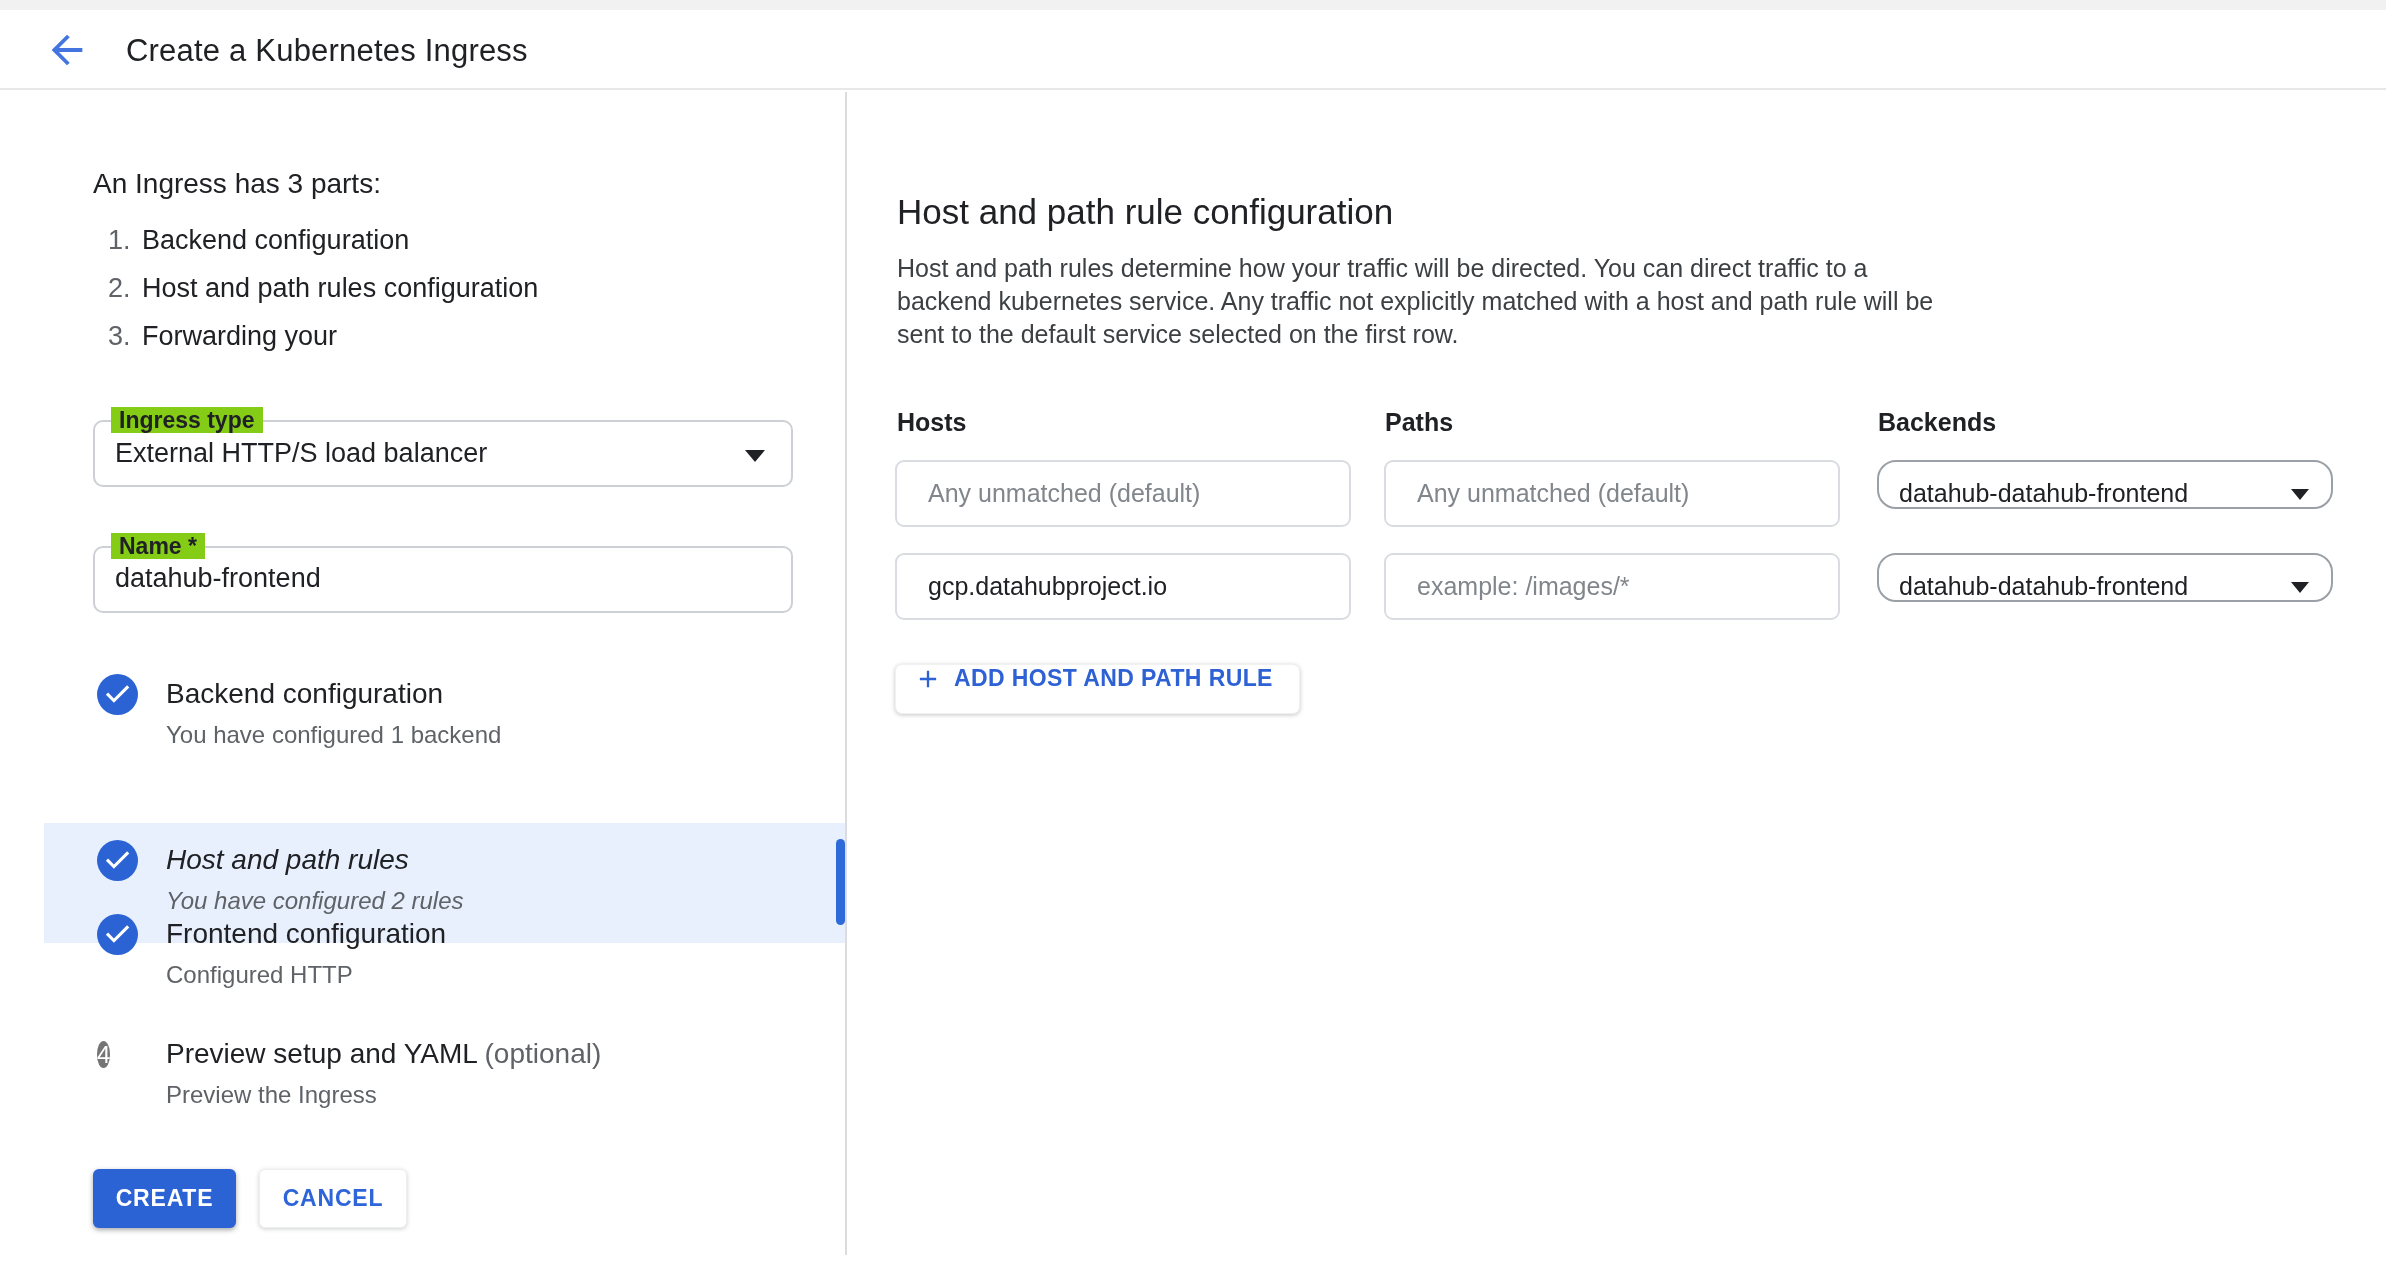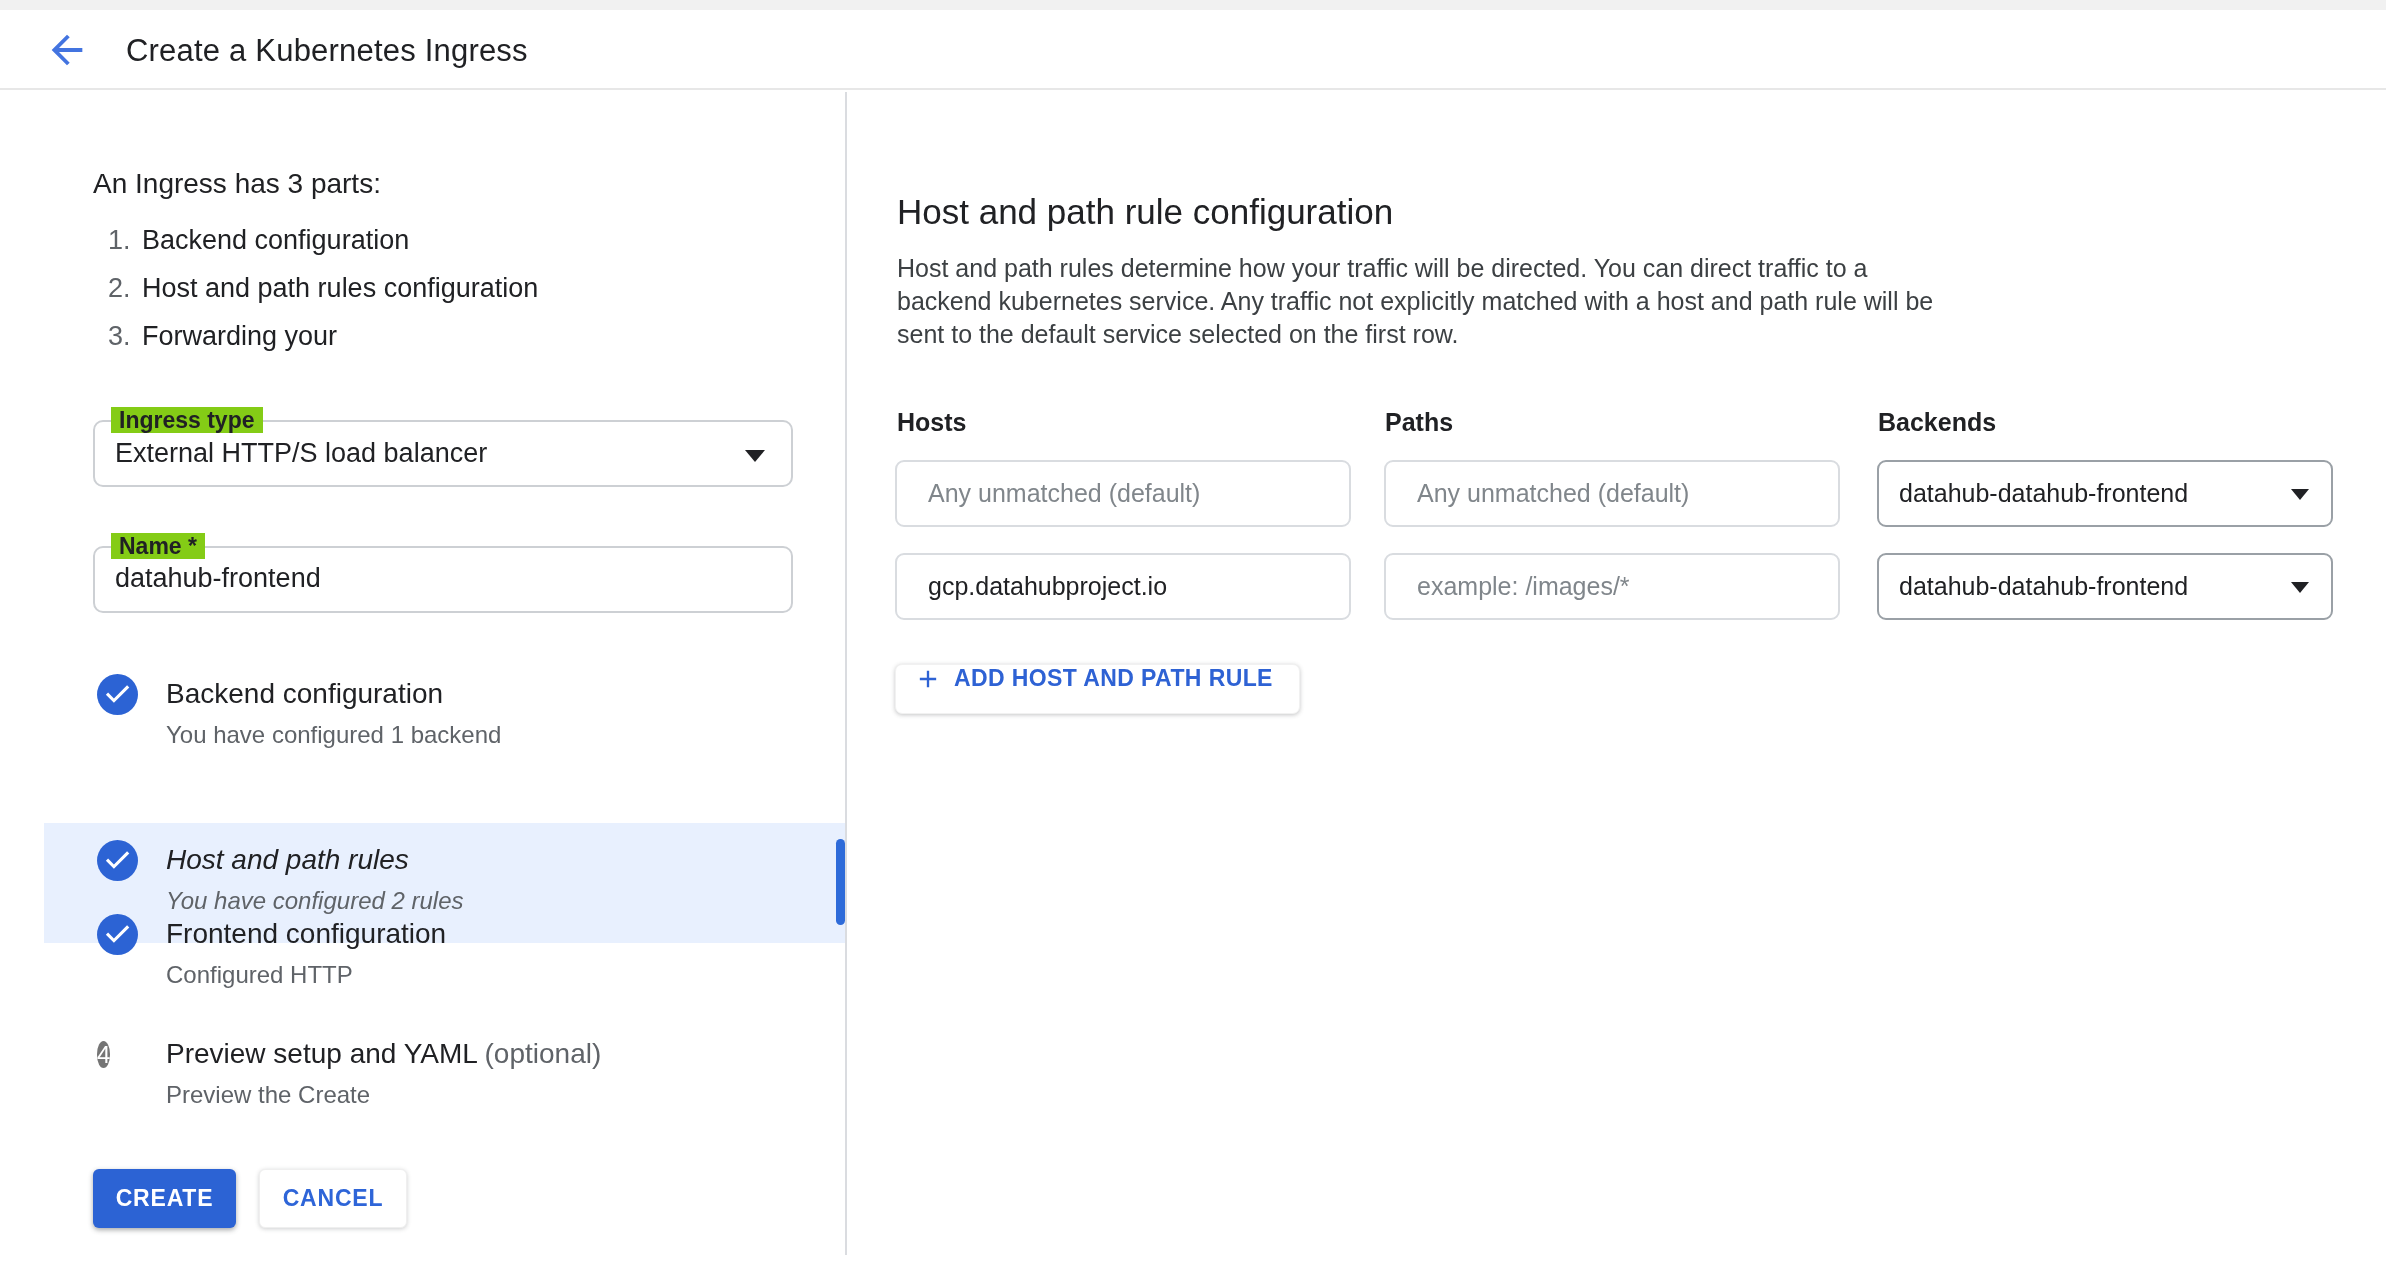--- a/index.html
+++ b/index.html
@@ -52,21 +52,21 @@
   .main-heading { position:absolute; left:897px; top:192px; font-size:35px; font-weight:400; color:#202124; }
   .main-desc { position:absolute; left:897px; top:252px; width:1066px; font-size:25px; line-height:33px; color:#3c4043; }
   .col-header { position:absolute; top:408px; font-size:25px; font-weight:bold; color:#202124; }
   .ch-hosts { left:897px; } .ch-paths { left:1385px; } .ch-backends { left:1878px; }
 
   .cell-input { position:absolute; width:456px; height:67px; border:2px solid #d9dce0; border-radius:9px; background:#fff; font-family:"Liberation Sans", sans-serif; font-size:25px; color:#202124; padding:0 31px; outline:none; }
   .cell-input::placeholder { color:#80868b; opacity:1; }
   .row1 { top:460px; } .row2 { top:553px; }
   .cx-host { left:895px; } .cx-path { left:1384px; }
 
-  .backend-select { position:absolute; left:1877px; width:456px; height:67px; border:2px solid #9aa0a6; border-radius:9px; background:#fff; cursor:pointer; }
+  .backend-select { position:absolute; left:1877px; width:456px; height:49px; border:2px solid #9aa0a6; border-radius:19px; background:#fff; cursor:pointer; }
   .backend-select .val { position:absolute; left:20px; line-height:63px; font-size:25px; color:#202124; white-space:nowrap; }
   .backend-select .caret { top:27px; right:22px; border-left-width:9px; border-right-width:9px; border-top-width:11px; }
 
   .add-rule-btn { position:absolute; left:895px; top:664px; height:50px; padding:0 26px 0 18px; background:#fff; border:1px solid #f1f1f1; border-radius:7px; box-shadow:0 1px 4px rgba(60,64,67,0.3); display:flex; align-items:flex-start; gap:12px; cursor:pointer; font-family:"Liberation Sans", sans-serif; }
   .add-rule-btn .lbl { font-size:23px; font-weight:bold; color:#2e62d4; letter-spacing:0.4px; white-space:nowrap; }
   .add-rule-btn svg { width:28px; height:28px; }
 </style>
 </head>
 <body>
 
@@ -141,21 +141,21 @@
     </span>
     <div class="step-title">Frontend configuration</div>
     <div class="step-sub">Configured HTTP</div>
   </div>
 
   <div class="step s3">
     <span class="step-icon">
       <span class="num-circle">4</span>
     </span>
     <div class="step-title"><span>Preview setup and YAML</span> <span class="suffix">(optional)</span></div>
-    <div class="step-sub">Preview the Create</div>
+    <div class="step-sub">Preview the Ingress</div>
   </div>
 
   <button class="btn btn-create">CREATE</button>
   <button class="btn btn-cancel">CANCEL</button>
 
   <div class="main-heading">Host and path rule configuration</div>
   <div class="main-desc">Host and path rules determine how your traffic will be directed. You can direct traffic to a backend kubernetes service. Any traffic not explicitly matched with a host and path rule will be sent to the default service selected on the first row.</div>
 
   <div class="col-header ch-hosts">Hosts</div>
   <div class="col-header ch-paths">Paths</div>

